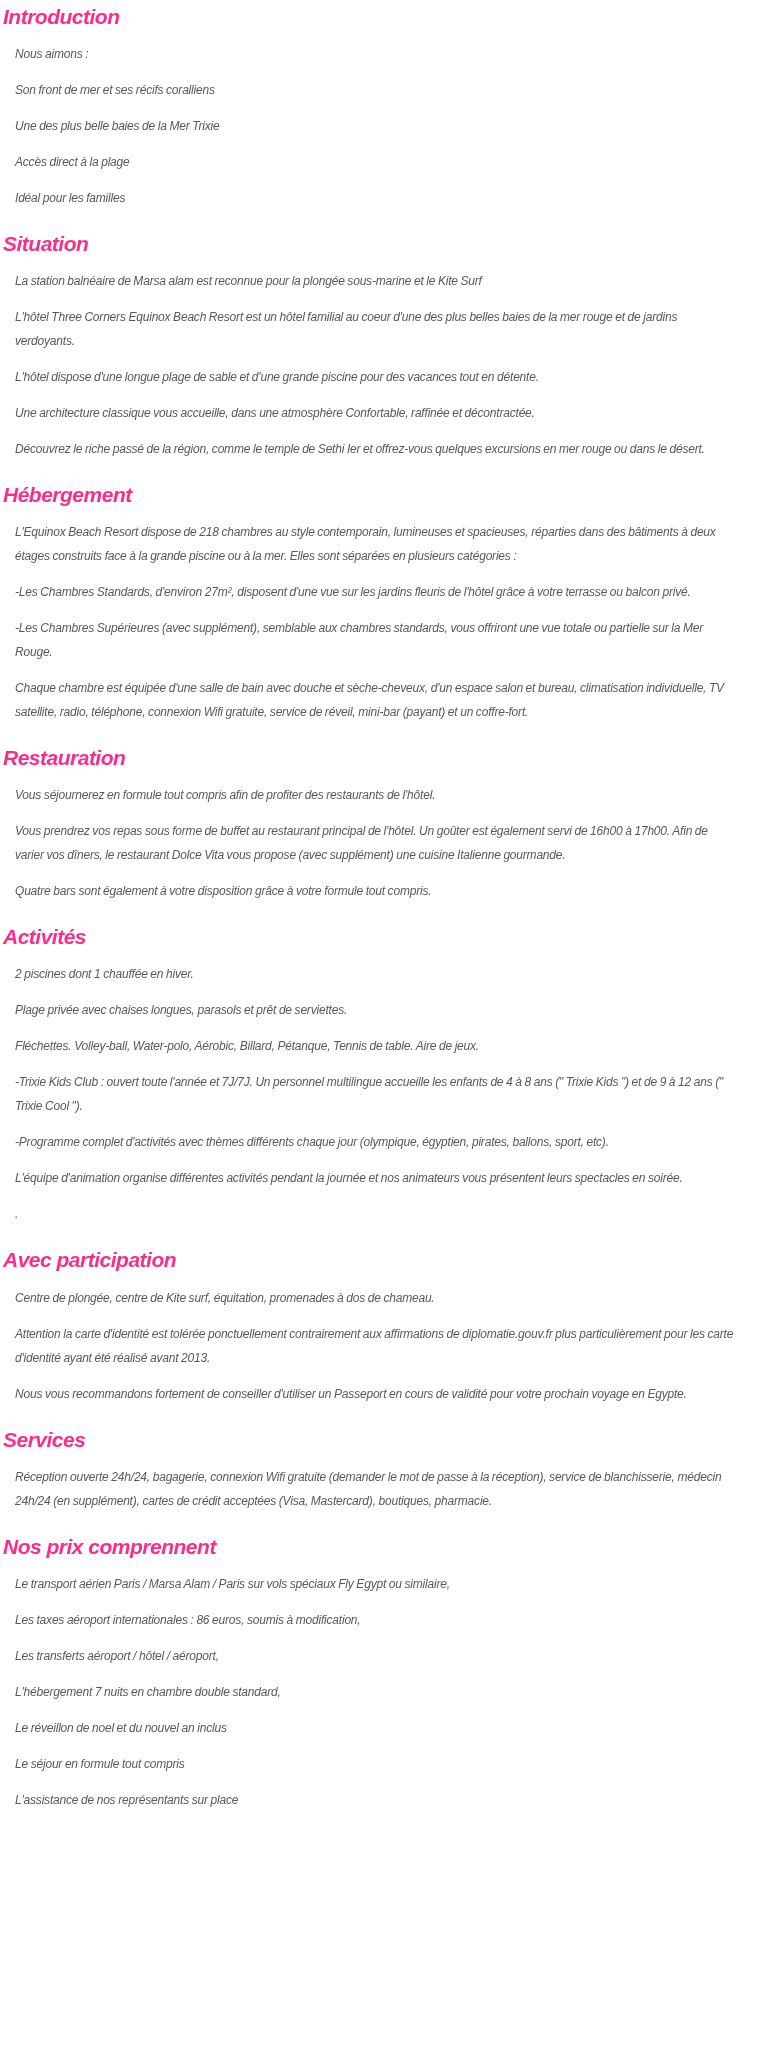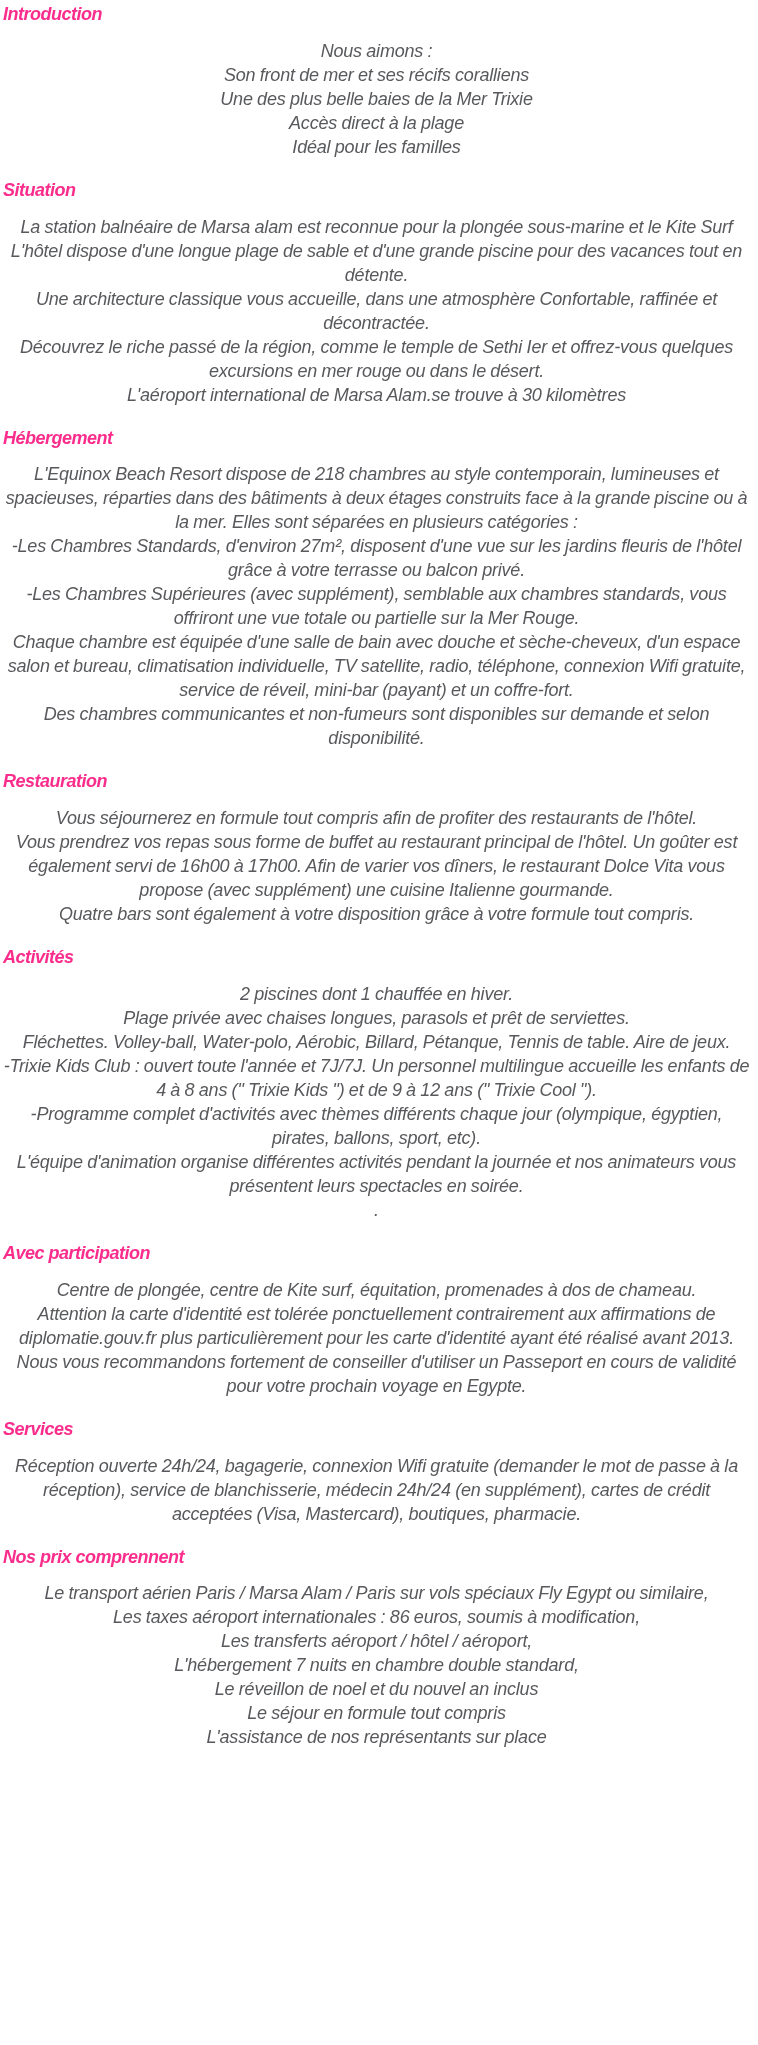--- a/index.html
+++ b/index.html
@@ -16,38 +16,37 @@
     box-sizing: border-box;
     width: 758px;
   }
   section {
     margin: 0;
   }
   h2.section-title {
     color: var(--accent, #fa2d8c);
     font-style: italic;
     font-weight: 700;
-    font-size: 18px;
+    font-size: 21px;
     line-height: 1.1;
     letter-spacing: -0.5px;
     margin: 22px 0 14px 0;
   }
   section:first-child h2.section-title {
     margin-top: 5px;
   }
   p.para {
     color: var(--body-text, #58595c);
     font-style: italic;
     font-weight: 400;
-    font-size: 18px;
+    font-size: 12px;
     line-height: 24px;
     letter-spacing: -0.2px;
     word-spacing: -0.4px;
-    margin: 0;
-    text-align: center;
+    margin: 12px;
   }
 </style>
 </head>
 <body style="background: rgb(255, 255, 255);">
 
 <main>
   <section>
     <h2 class="section-title">Introduction</h2>
     <div class="section-body">
         <p class="para">Nous aimons :</p>
@@ -55,35 +54,34 @@
         <p class="para">Une des plus belle baies de la Mer Trixie</p>
         <p class="para">Accès direct à la plage</p>
         <p class="para">Idéal pour les familles</p>
       </div>
   </section>
 
   <section>
     <h2 class="section-title">Situation</h2>
     <div class="section-body">
         <p class="para">La station balnéaire de Marsa alam est reconnue pour la plongée sous-marine et le Kite Surf</p>
+        <p class="para">L'hôtel Three Corners Equinox Beach Resort est un hôtel familial au coeur d'une des plus belles baies de la mer rouge et de jardins verdoyants.</p>
         <p class="para">L'hôtel dispose d'une longue plage de sable et d'une grande piscine pour des vacances tout en détente.</p>
         <p class="para">Une architecture classique vous accueille, dans une atmosphère Confortable, raffinée et décontractée.</p>
         <p class="para">Découvrez le riche passé de la région, comme le temple de Sethi Ier et offrez-vous quelques excursions en mer rouge ou dans le désert.</p>
-        <p class="para">L'aéroport international de Marsa Alam.se trouve à 30 kilomètres</p>
       </div>
   </section>
 
   <section>
     <h2 class="section-title">Hébergement</h2>
     <div class="section-body">
         <p class="para">L'Equinox Beach Resort dispose de 218 chambres au style contemporain, lumineuses et spacieuses, réparties dans des bâtiments à deux étages construits face à la grande piscine ou à la mer. Elles sont séparées en plusieurs catégories :</p>
         <p class="para">-Les Chambres Standards, d'environ 27m², disposent d'une vue sur les jardins fleuris de l'hôtel grâce à votre terrasse ou balcon privé.</p>
         <p class="para">-Les Chambres Supérieures (avec supplément), semblable aux chambres standards, vous offriront une vue totale ou partielle sur la Mer Rouge.</p>
         <p class="para">Chaque chambre est équipée d'une salle de bain avec douche et sèche-cheveux, d'un espace salon et bureau, climatisation individuelle, TV satellite, radio, téléphone, connexion Wifi gratuite, service de réveil, mini-bar (payant) et un coffre-fort.</p>
-        <p class="para">Des chambres communicantes et non-fumeurs sont disponibles sur demande et selon disponibilité.</p>
       </div>
   </section>
 
   <section>
     <h2 class="section-title">Restauration</h2>
     <div class="section-body">
         <p class="para">Vous séjournerez en formule tout compris afin de profiter des restaurants de l'hôtel.</p>
         <p class="para">Vous prendrez vos repas sous forme de buffet au restaurant principal de l'hôtel. Un goûter est également servi de 16h00 à 17h00. Afin de varier vos dîners, le restaurant Dolce Vita vous propose (avec supplément) une cuisine Italienne gourmande.</p>
         <p class="para">Quatre bars sont également à votre disposition grâce à votre formule tout compris.</p>
       </div>

